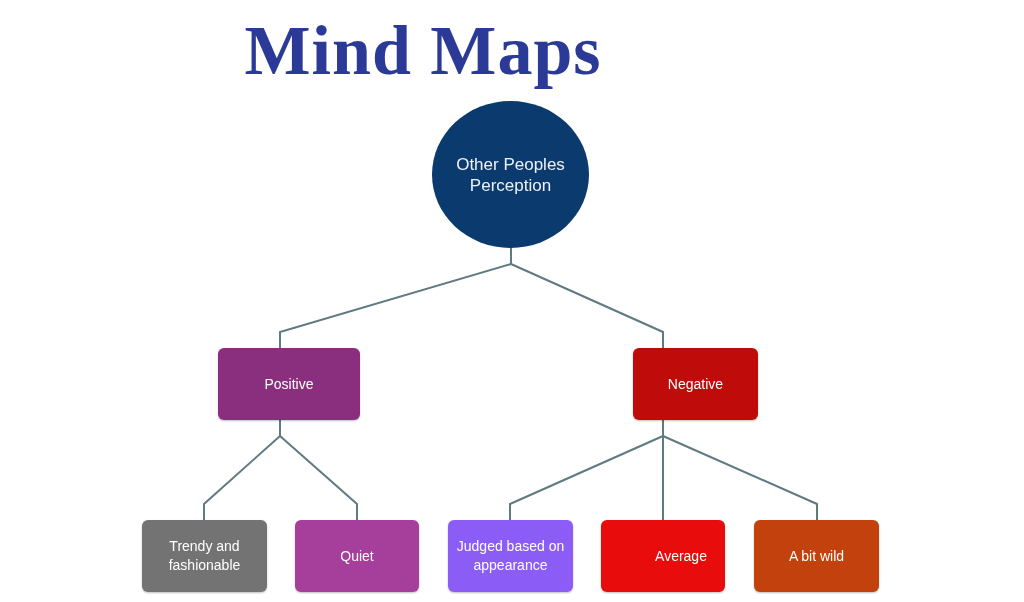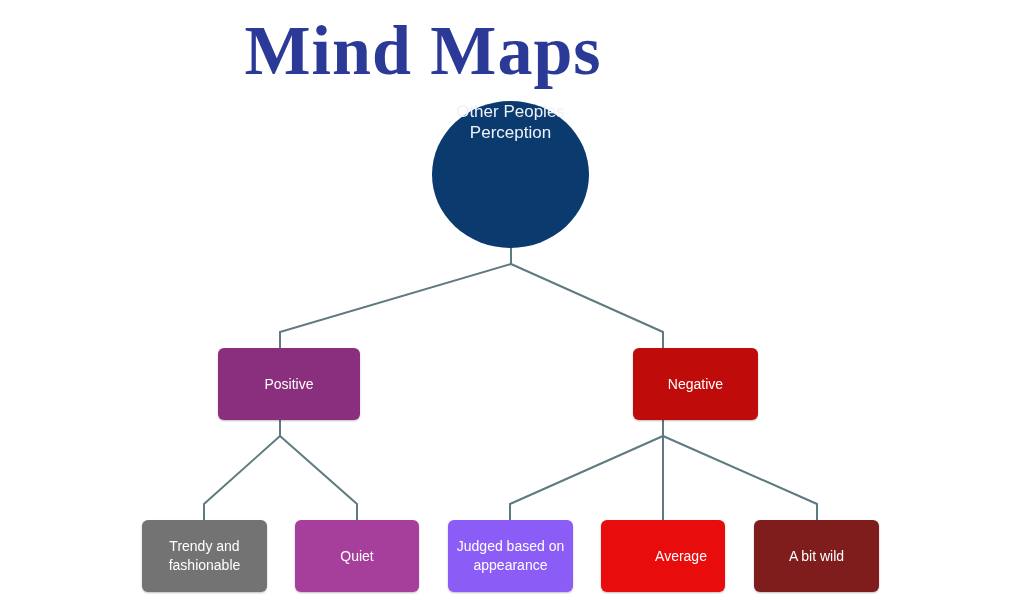--- a/index.html
+++ b/index.html
@@ -5,21 +5,21 @@
   html, body { margin: 0; padding: 0; background: #ffffff; }
   body { width: 1024px; height: 602px; position: relative; overflow: hidden; font-family: "DejaVu Sans", sans-serif; }
   .title {
     position: absolute; left: 0; width: 846px; top: 6px; text-align: center;
     font-family: Liberation Serif, serif; font-weight: bold; font-size: 70px;
     color: #2b3a97; letter-spacing: 1px; line-height: 90px;
   }
   svg.connectors { position: absolute; left: 0; top: 0; width: 1024px; height: 602px; }
   .root {
     position: absolute; left: 432px; top: 101px; width: 157px; height: 147px; border-radius: 50%;
-    background: #0b3a6e; color: #eef2f8; display: flex; justify-content: center;
+    background: #0b3a6e; color: #eef2f8; display: flex; align-items: center; justify-content: center;
     text-align: center; font-size: 17px; line-height: 21px; font-family: "Liberation Sans", sans-serif;
   }
   .node {
     position: absolute; border-radius: 6px; color: #ffffff; display: flex; align-items: center;
     justify-content: center; text-align: center; font-size: 14px; line-height: 19px;
     font-family: "Liberation Sans", sans-serif; box-sizing: border-box; padding: 0 8px;
     box-shadow: 0 1px 2px rgba(0,0,0,0.25);
   }
 </style>
 </head>
@@ -63,15 +63,15 @@
 </div>
 
 <div class="node" style="left:448px; top:520px; width:125px; height:72px; background:#8b5cf6;">
   <span>Judged based on appearance</span>
 </div>
 
 <div class="node" style="left:601px; top:520px; width:124px; height:72px; background:#e80c0c;padding-left:44px;">
   <span>Average</span>
 </div>
 
-<div class="node" style="left:754px; top:520px; width:125px; height:72px; background:#7f1d1d;">
+<div class="node" style="left:754px; top:520px; width:125px; height:72px; background:#c2410c;">
   <span>A bit wild</span>
 </div>
 
 </body></html>

